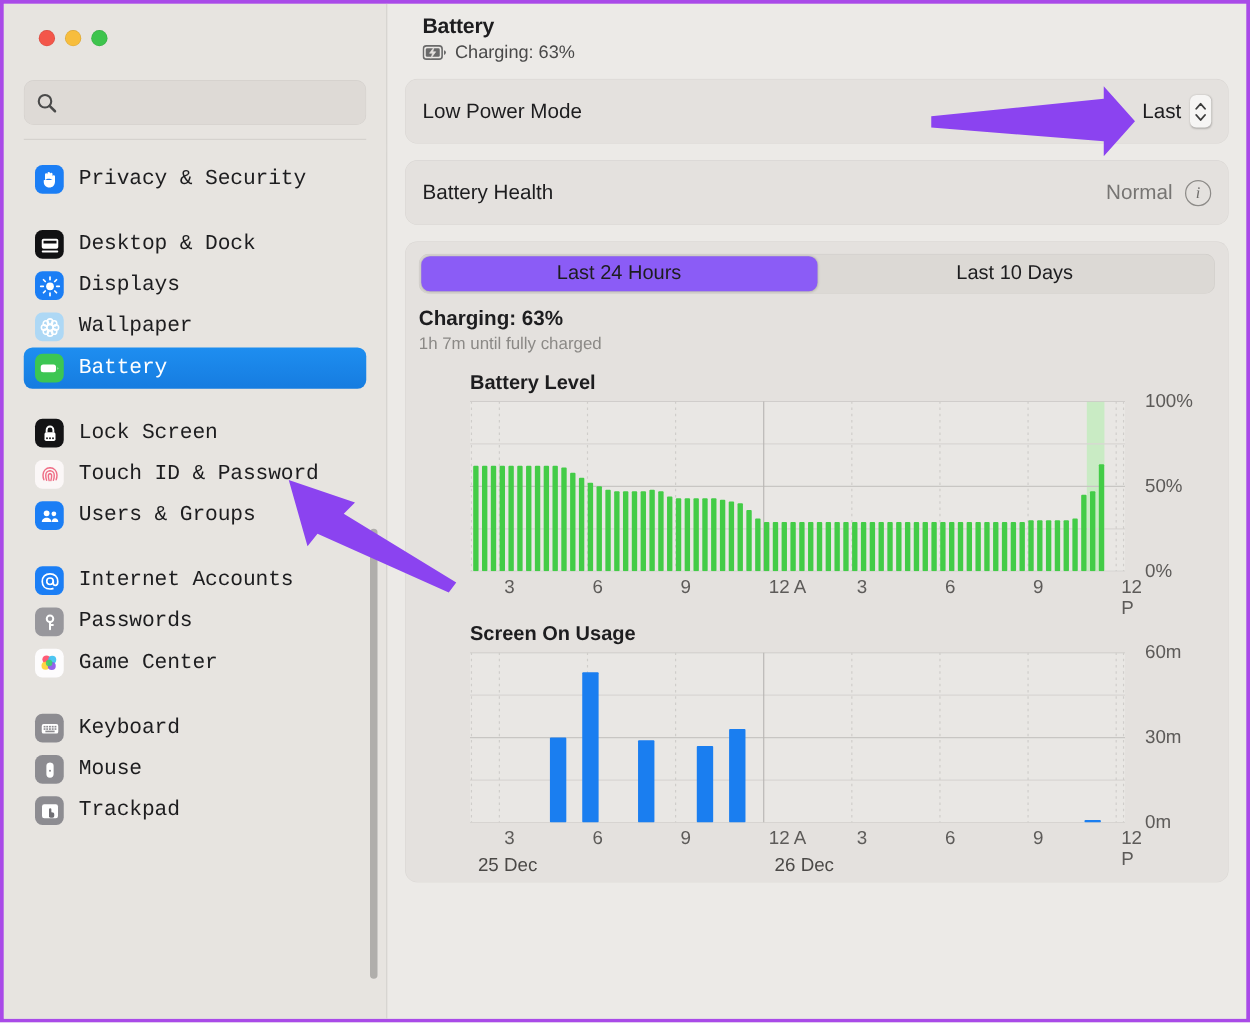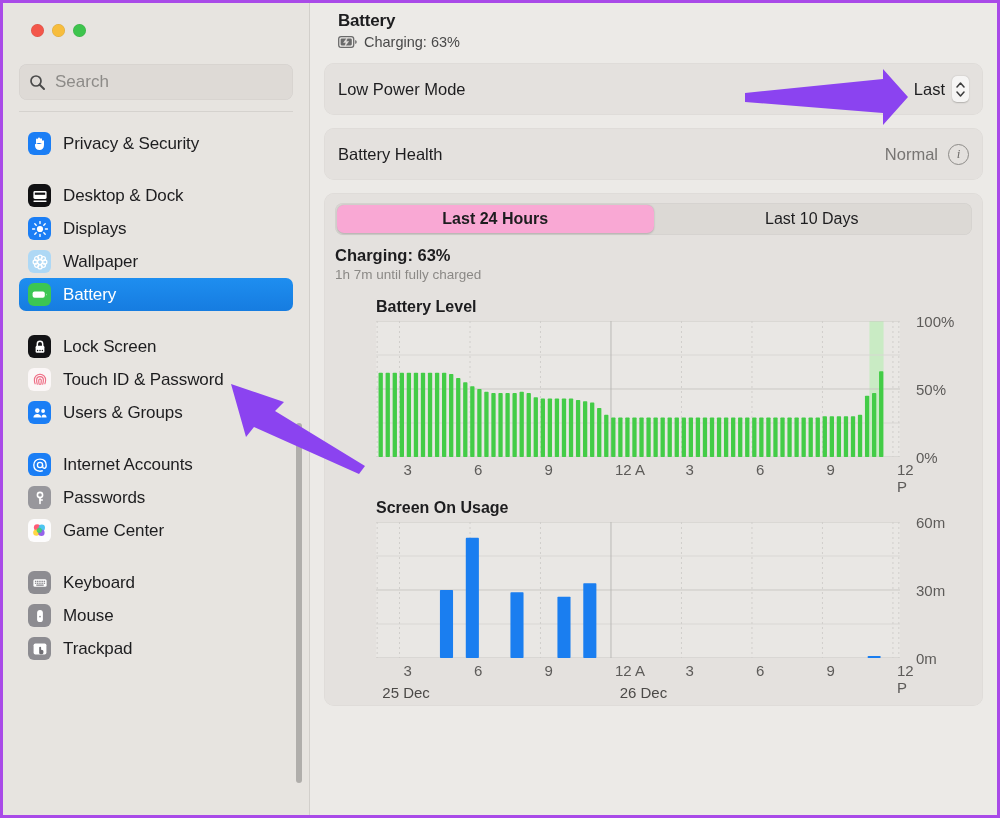--- a/index.html
+++ b/index.html
@@ -65,20 +65,21 @@
     padding-top: 4px;
   }
   .nav-item {
     display: flex; align-items: center;
     gap: 12px;
     height: 33px;
     margin: 0 16px;
     padding: 0 9px;
     border-radius: 7px;
     cursor: default;
+    font-family: Liberation Mono, monospace;
   }
   .nav-item .label {
     font-size: 17px; color: #1d1d1f;
     white-space: nowrap;
     letter-spacing: -0.1px;
   }
   .nav-item.selected {
     background: linear-gradient(180deg, #1e8ef0 0%, #167ce0 100%);
   }
   .nav-item.selected .label { color: #ffffff; }
@@ -165,23 +166,22 @@
     padding: 2px;
     box-shadow: inset 0 0 0 0.5px rgba(0,0,0,.05);
   }
   .seg {
     flex: 1 1 50%;
     display: flex; align-items: center; justify-content: center;
     font-size: 16px; color: #1d1d1f;
     border-radius: 7px;
   }
   .seg.active {
-    background: #f9a8d4;
+    background: #8b5cf6;
     box-shadow: 0 0.5px 2px rgba(0,0,0,.2);
-    font-weight: bold;
   }
 
   #status-block { padding: 11px 11px 0 11px; }
   #status-title { font-size: 16.5px; font-weight: bold; color: #1d1d1f; }
   #status-sub { font-size: 13.5px; color: #8b8986; margin-top: 2px; }
 
   .chart-block { padding: 0 11px; margin-left: 41px; }
   .chart-title {
     font-size: 16px; font-weight: bold; color: #1d1d1f;
     margin-top: 16px; margin-bottom: 5px;
@@ -237,21 +237,20 @@
       <div class="tl yellow"></div>
       <div class="tl green"></div>
     </div>
 
     <div id="search-wrap">
       <div id="searchbox">
         <svg class="sicon" width="17" height="17" viewBox="0 0 17 17">
           <circle cx="7" cy="7" r="5" fill="none" stroke="#4a4a4a" stroke-width="1.7"></circle>
           <line x1="10.7" y1="10.7" x2="15" y2="15" stroke="#4a4a4a" stroke-width="2" stroke-linecap="round"></line>
         </svg>
-        <input id="search-input" value="" placeholder="Search" style="">
       </div>
       <div id="sidebar-divider"></div>
     </div>
 
     <div id="sidebar-fade-top"></div>
 
     <div id="nav">
         <div class="nav-item">
           <div class="tile" style="background: rgb(27, 126, 245);">
             <svg width="17" height="17" viewBox="0 0 17 17">

